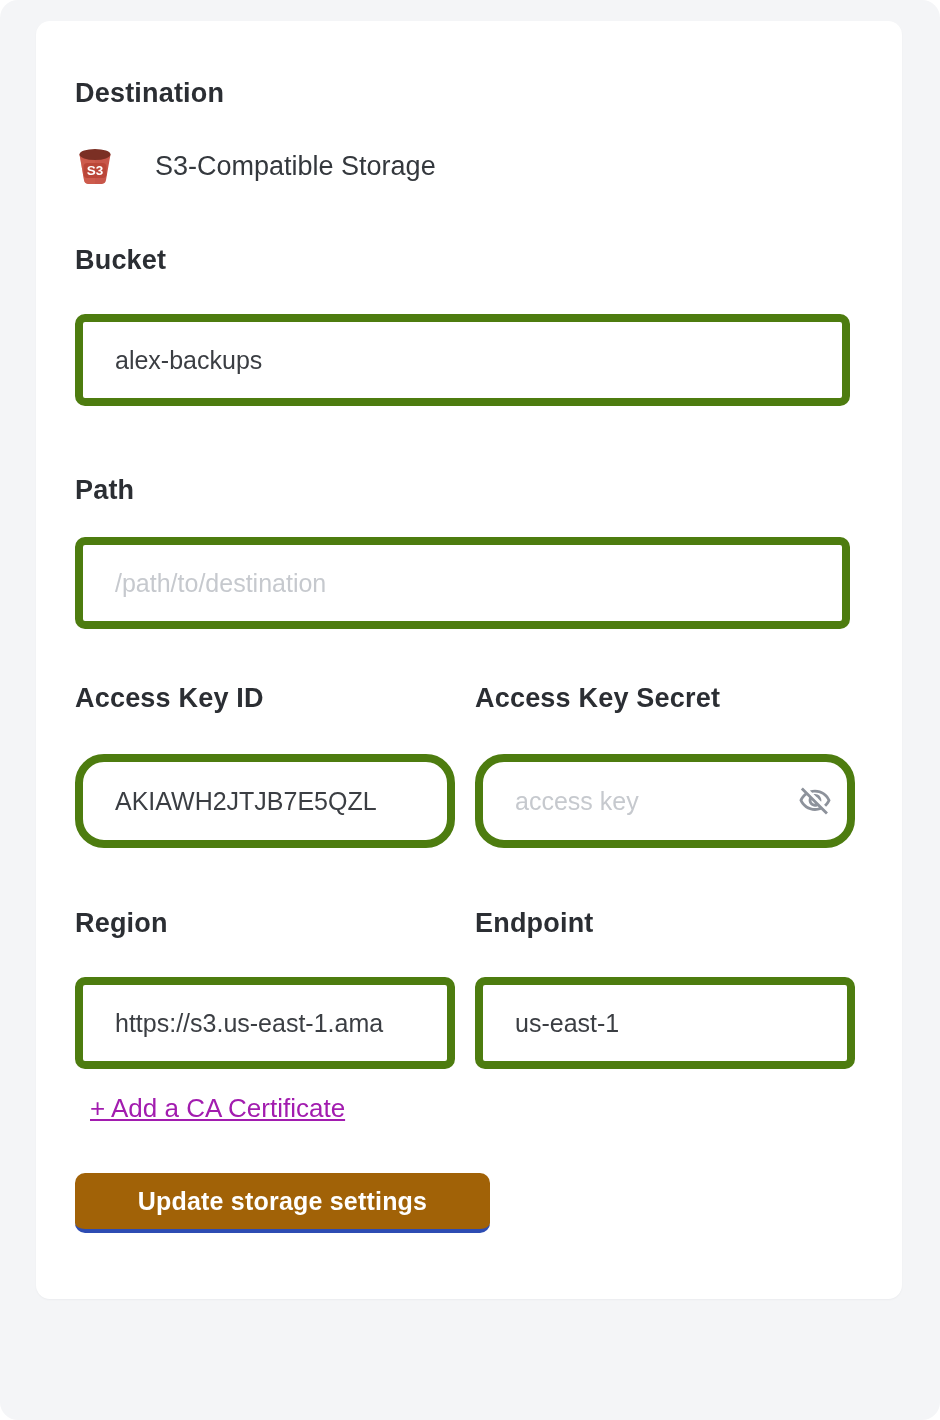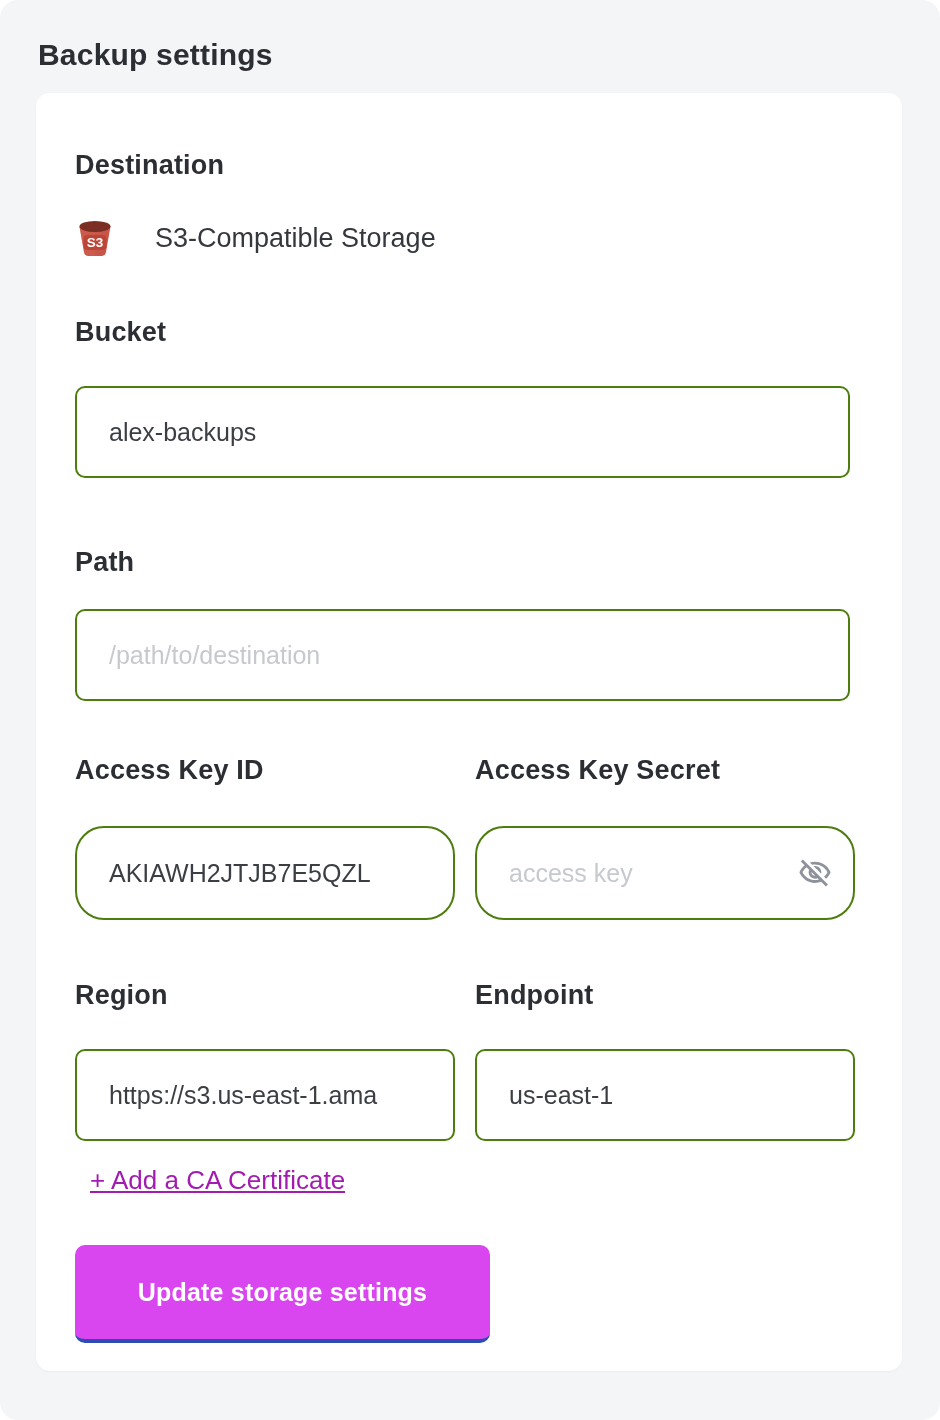--- a/index.html
+++ b/index.html
@@ -54,21 +54,21 @@
   }
   .s3-icon { width: 40px; height: 40px; flex: 0 0 40px; }
 
   .field-label-bucket { margin-top: 58px; }
   .field-label-path   { margin-top: 68px; }
 
   .text-input {
     display: block;
     width: 775px;
     height: 92px;
-    border: 2px solid #4d7c0f;
+    border: 8px solid #4d7c0f;
     border-radius: 10px;
     background: #ffffff;
     padding: 0 32px;
     font-family: "Liberation Sans", "DejaVu Sans", sans-serif;
     font-size: 25px;
     color: #3b3e43;
     outline: none;
   }
   .text-input::placeholder { color: #c6c9ce; opacity: 1; }
 
@@ -108,39 +108,38 @@
     font-size: 26px;
     color: #a21caf;
     text-decoration: underline;
     line-height: 30px;
   }
 
   .submit-btn {
     display: block;
     margin-top: 50px;
     width: 415px;
-    height: 98px;
-    background: #d946ef;
+    height: 60px;
+    background: #a16207;
     border: none;
     border-bottom: 4px solid #2d4cb3;
     border-radius: 10px;
     color: #ffffff;
     font-family: "Liberation Sans", "DejaVu Sans", sans-serif;
     font-size: 25px;
     font-weight: bold;
     letter-spacing: 0.2px;
     cursor: pointer;
   }
 </style>
 </head>
 <body>
 
 <div class="screen">
 
-  <h1 class="page-title">Backup settings</h1>
 
   <div class="card">
 
     <div class="section-label">Destination</div>
 
     <div class="dest-row">
       <span class="s3-icon">
         <svg viewBox="0 0 40 40" width="40" height="40" aria-hidden="true">
           <path d="M4.5 8.5 L9 34 Q9.4 37.5 13 38 L27 38 Q30.6 37.5 31 34 L35.5 8.5 Z" fill="#c8564a"></path>
           <path d="M4.5 8.5 L9 34 Q9.4 37.5 13 38 L20 38 L20 8.5 Z" fill="#d2604f" opacity="0.55"></path>

